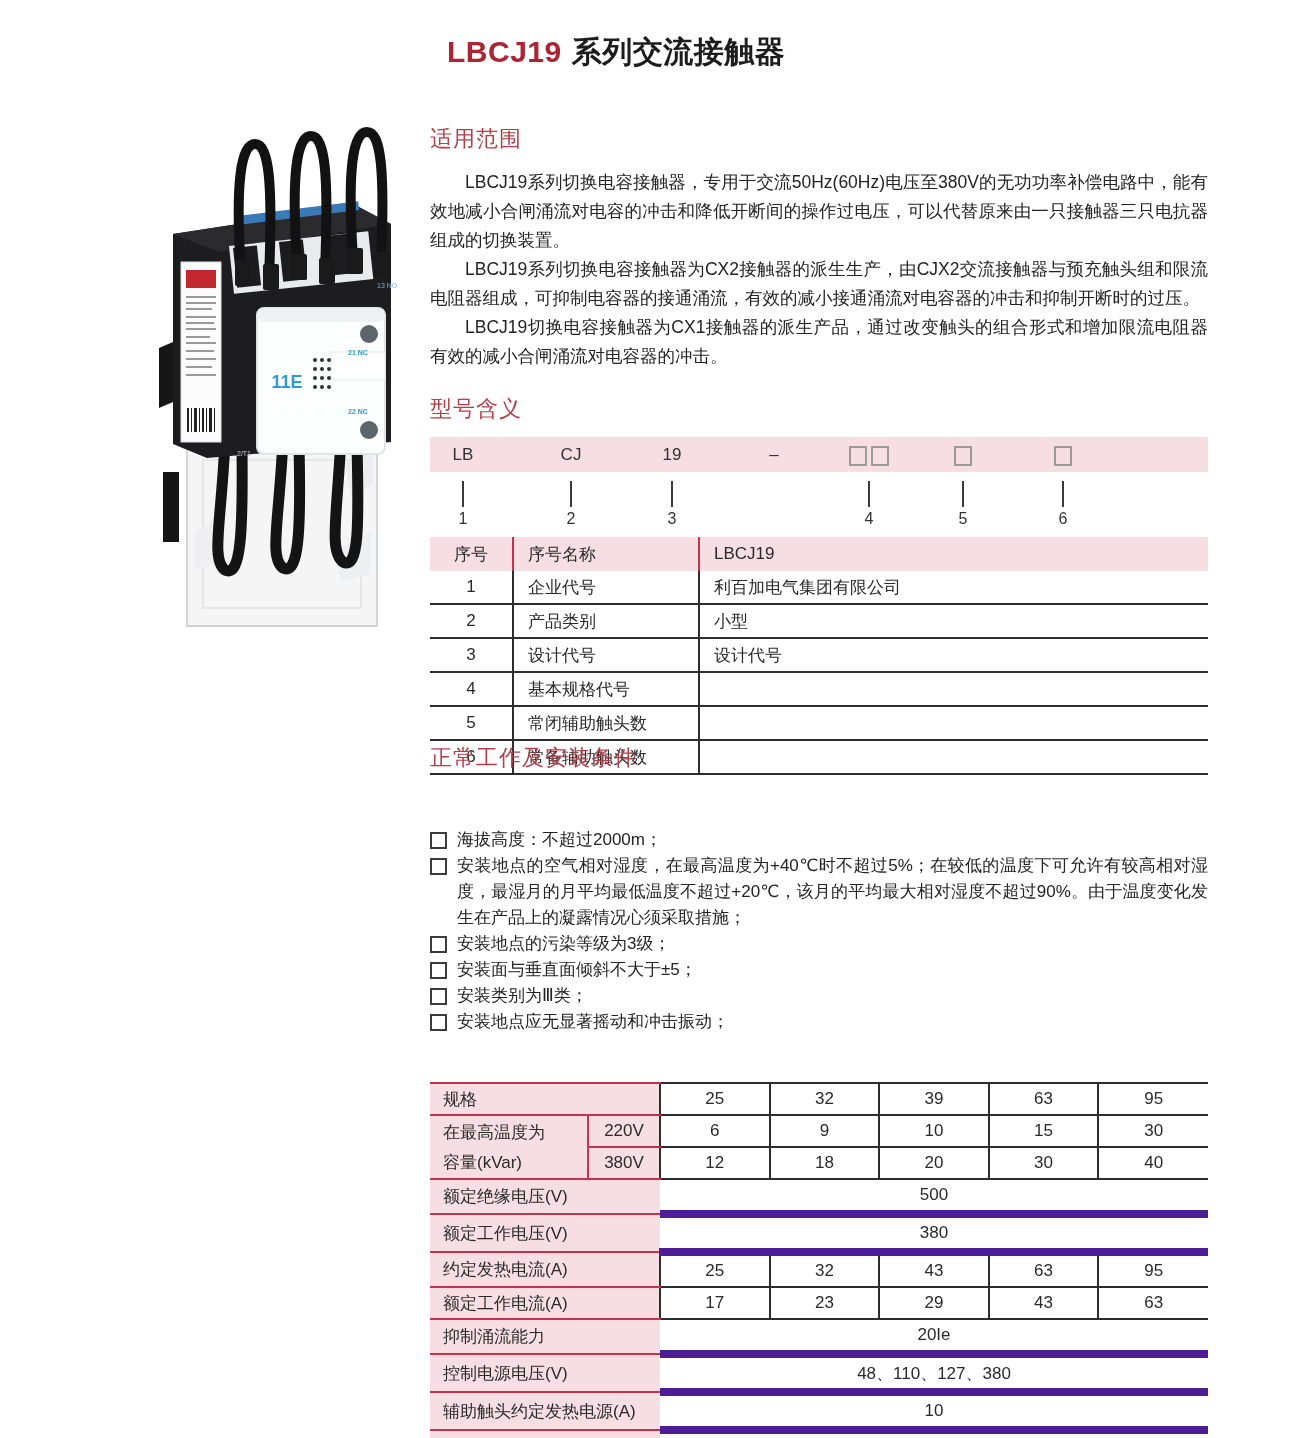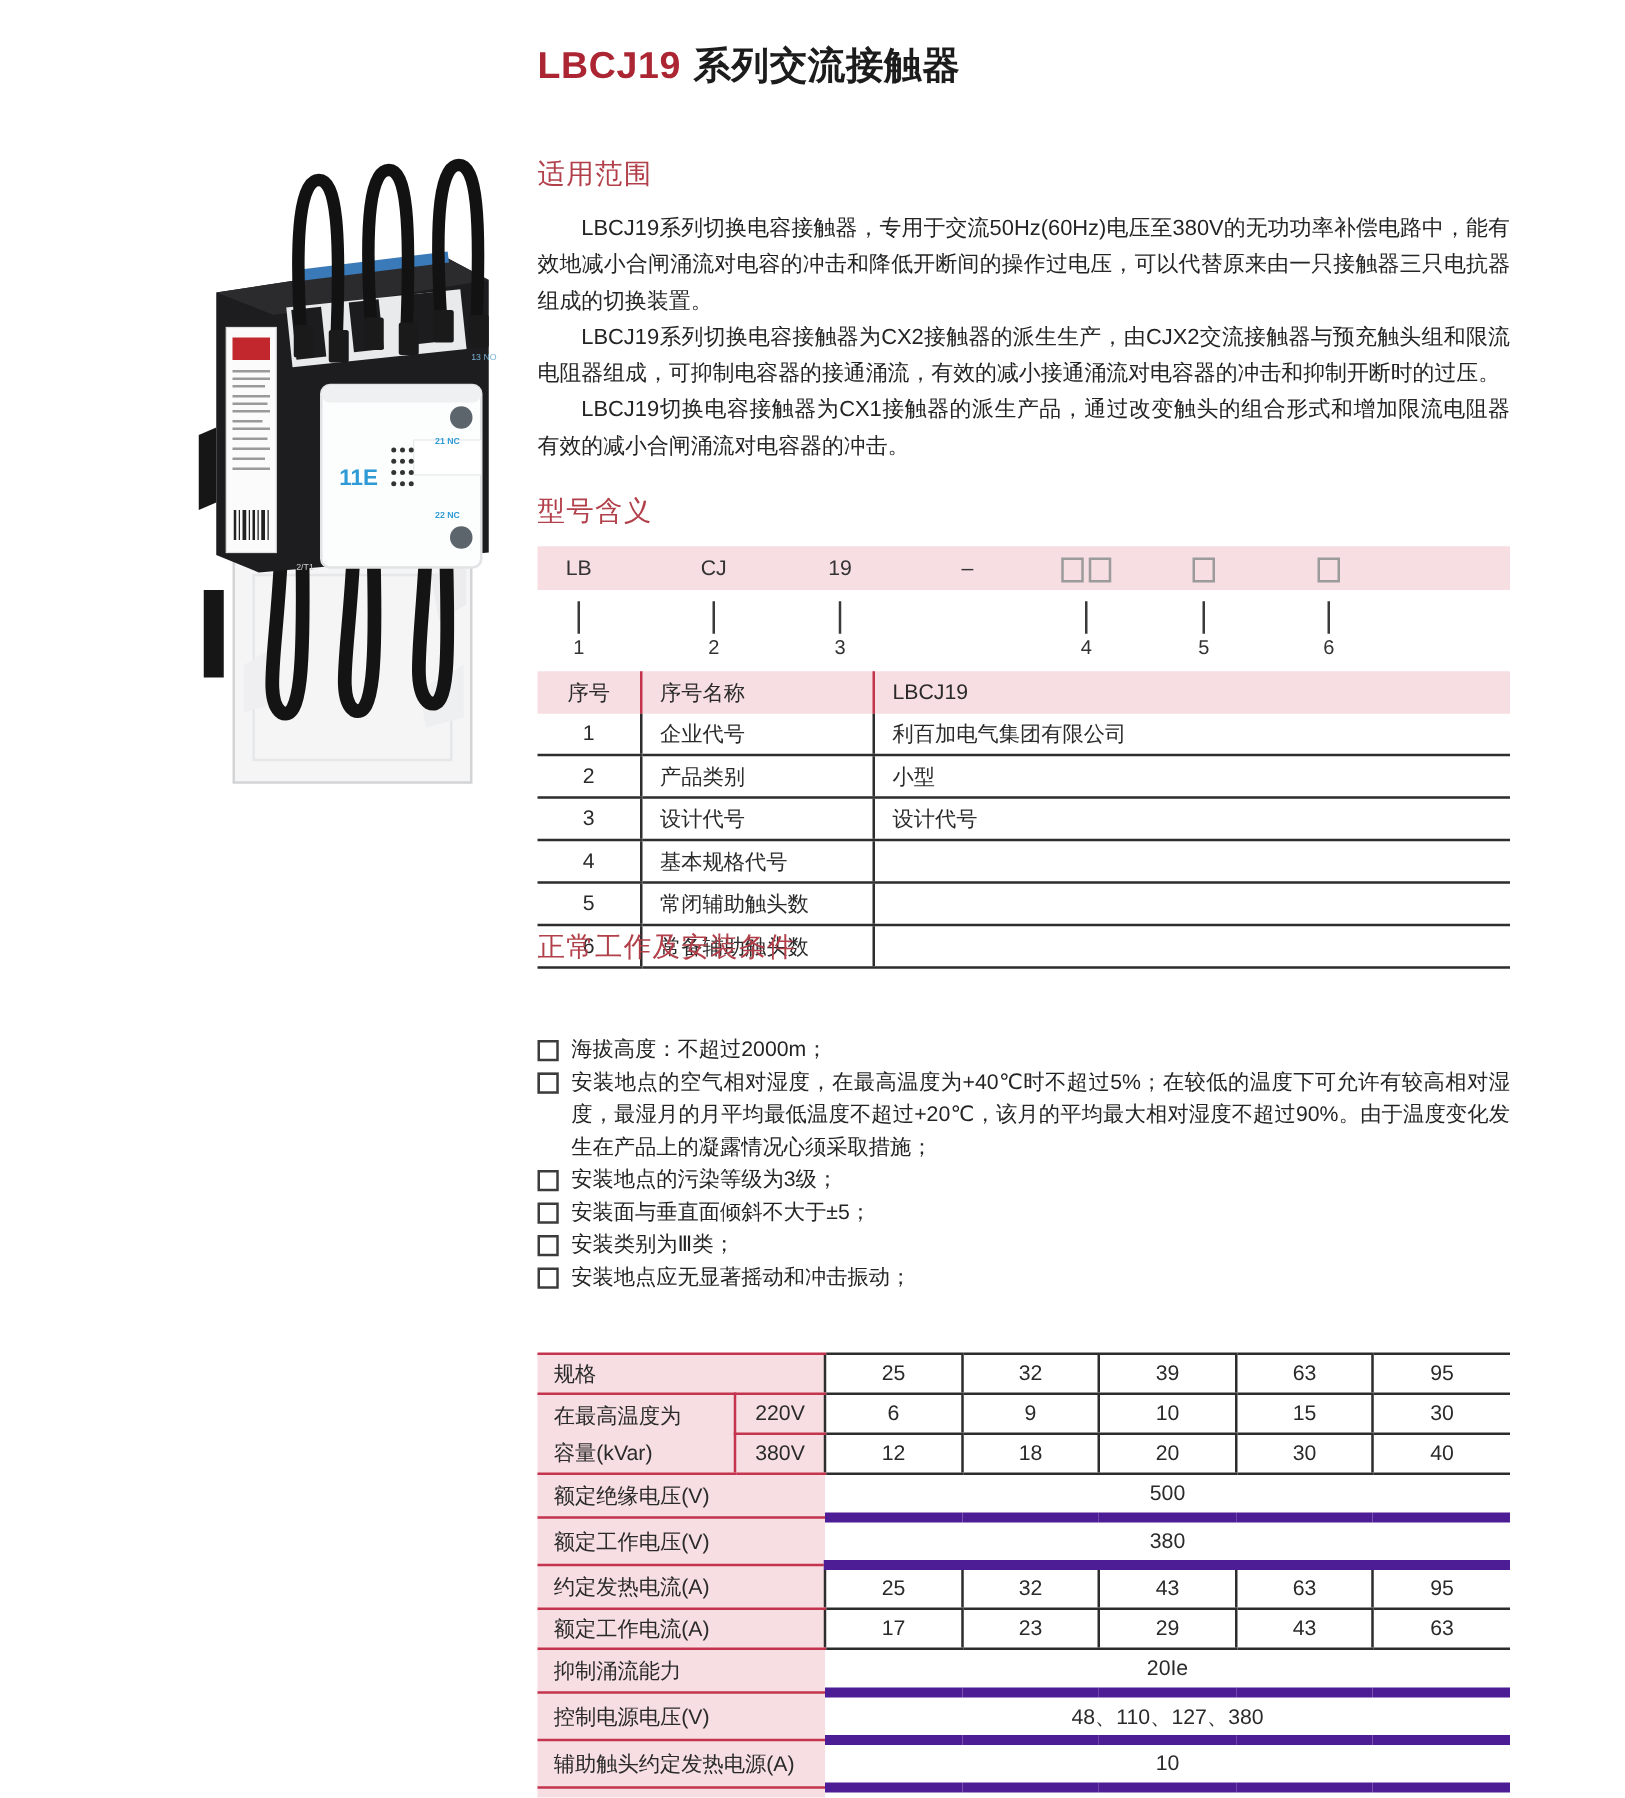--- a/index.html
+++ b/index.html
@@ -4,21 +4,21 @@
 <style>
   html,body{margin:0;padding:0;}
   body{
     width:1300px;height:1438px;position:relative;background:#ffffff;
     font-family:"Liberation Sans","DejaVu Sans",sans-serif;color:#1f1f1f;
     -webkit-font-smoothing:antialiased;
   }
   .content{position:absolute;left:430px;top:0;width:778px;}
 
   
-  .page-title{position:absolute;left:0;top:32px;font-size:30px;font-weight:bold;letter-spacing:.5px;}
+  .page-title{position:absolute;left:17px;top:32px;font-size:30px;font-weight:bold;letter-spacing:.5px;}
   .page-title .brand{color:#ab2533;margin-right:10px;}
   .page-title .rest{color:#1c1c1c;}
 
   
   .sec-heading{position:absolute;left:0;color:#b2404a;font-size:22px;font-weight:500;letter-spacing:1px;}
 
   
   .scope-text{position:absolute;left:0;top:168px;width:778px;font-size:17.5px;line-height:29px;text-align:justify;color:#242424;}
   .scope-text p{margin:0;text-indent:2em;}
 

